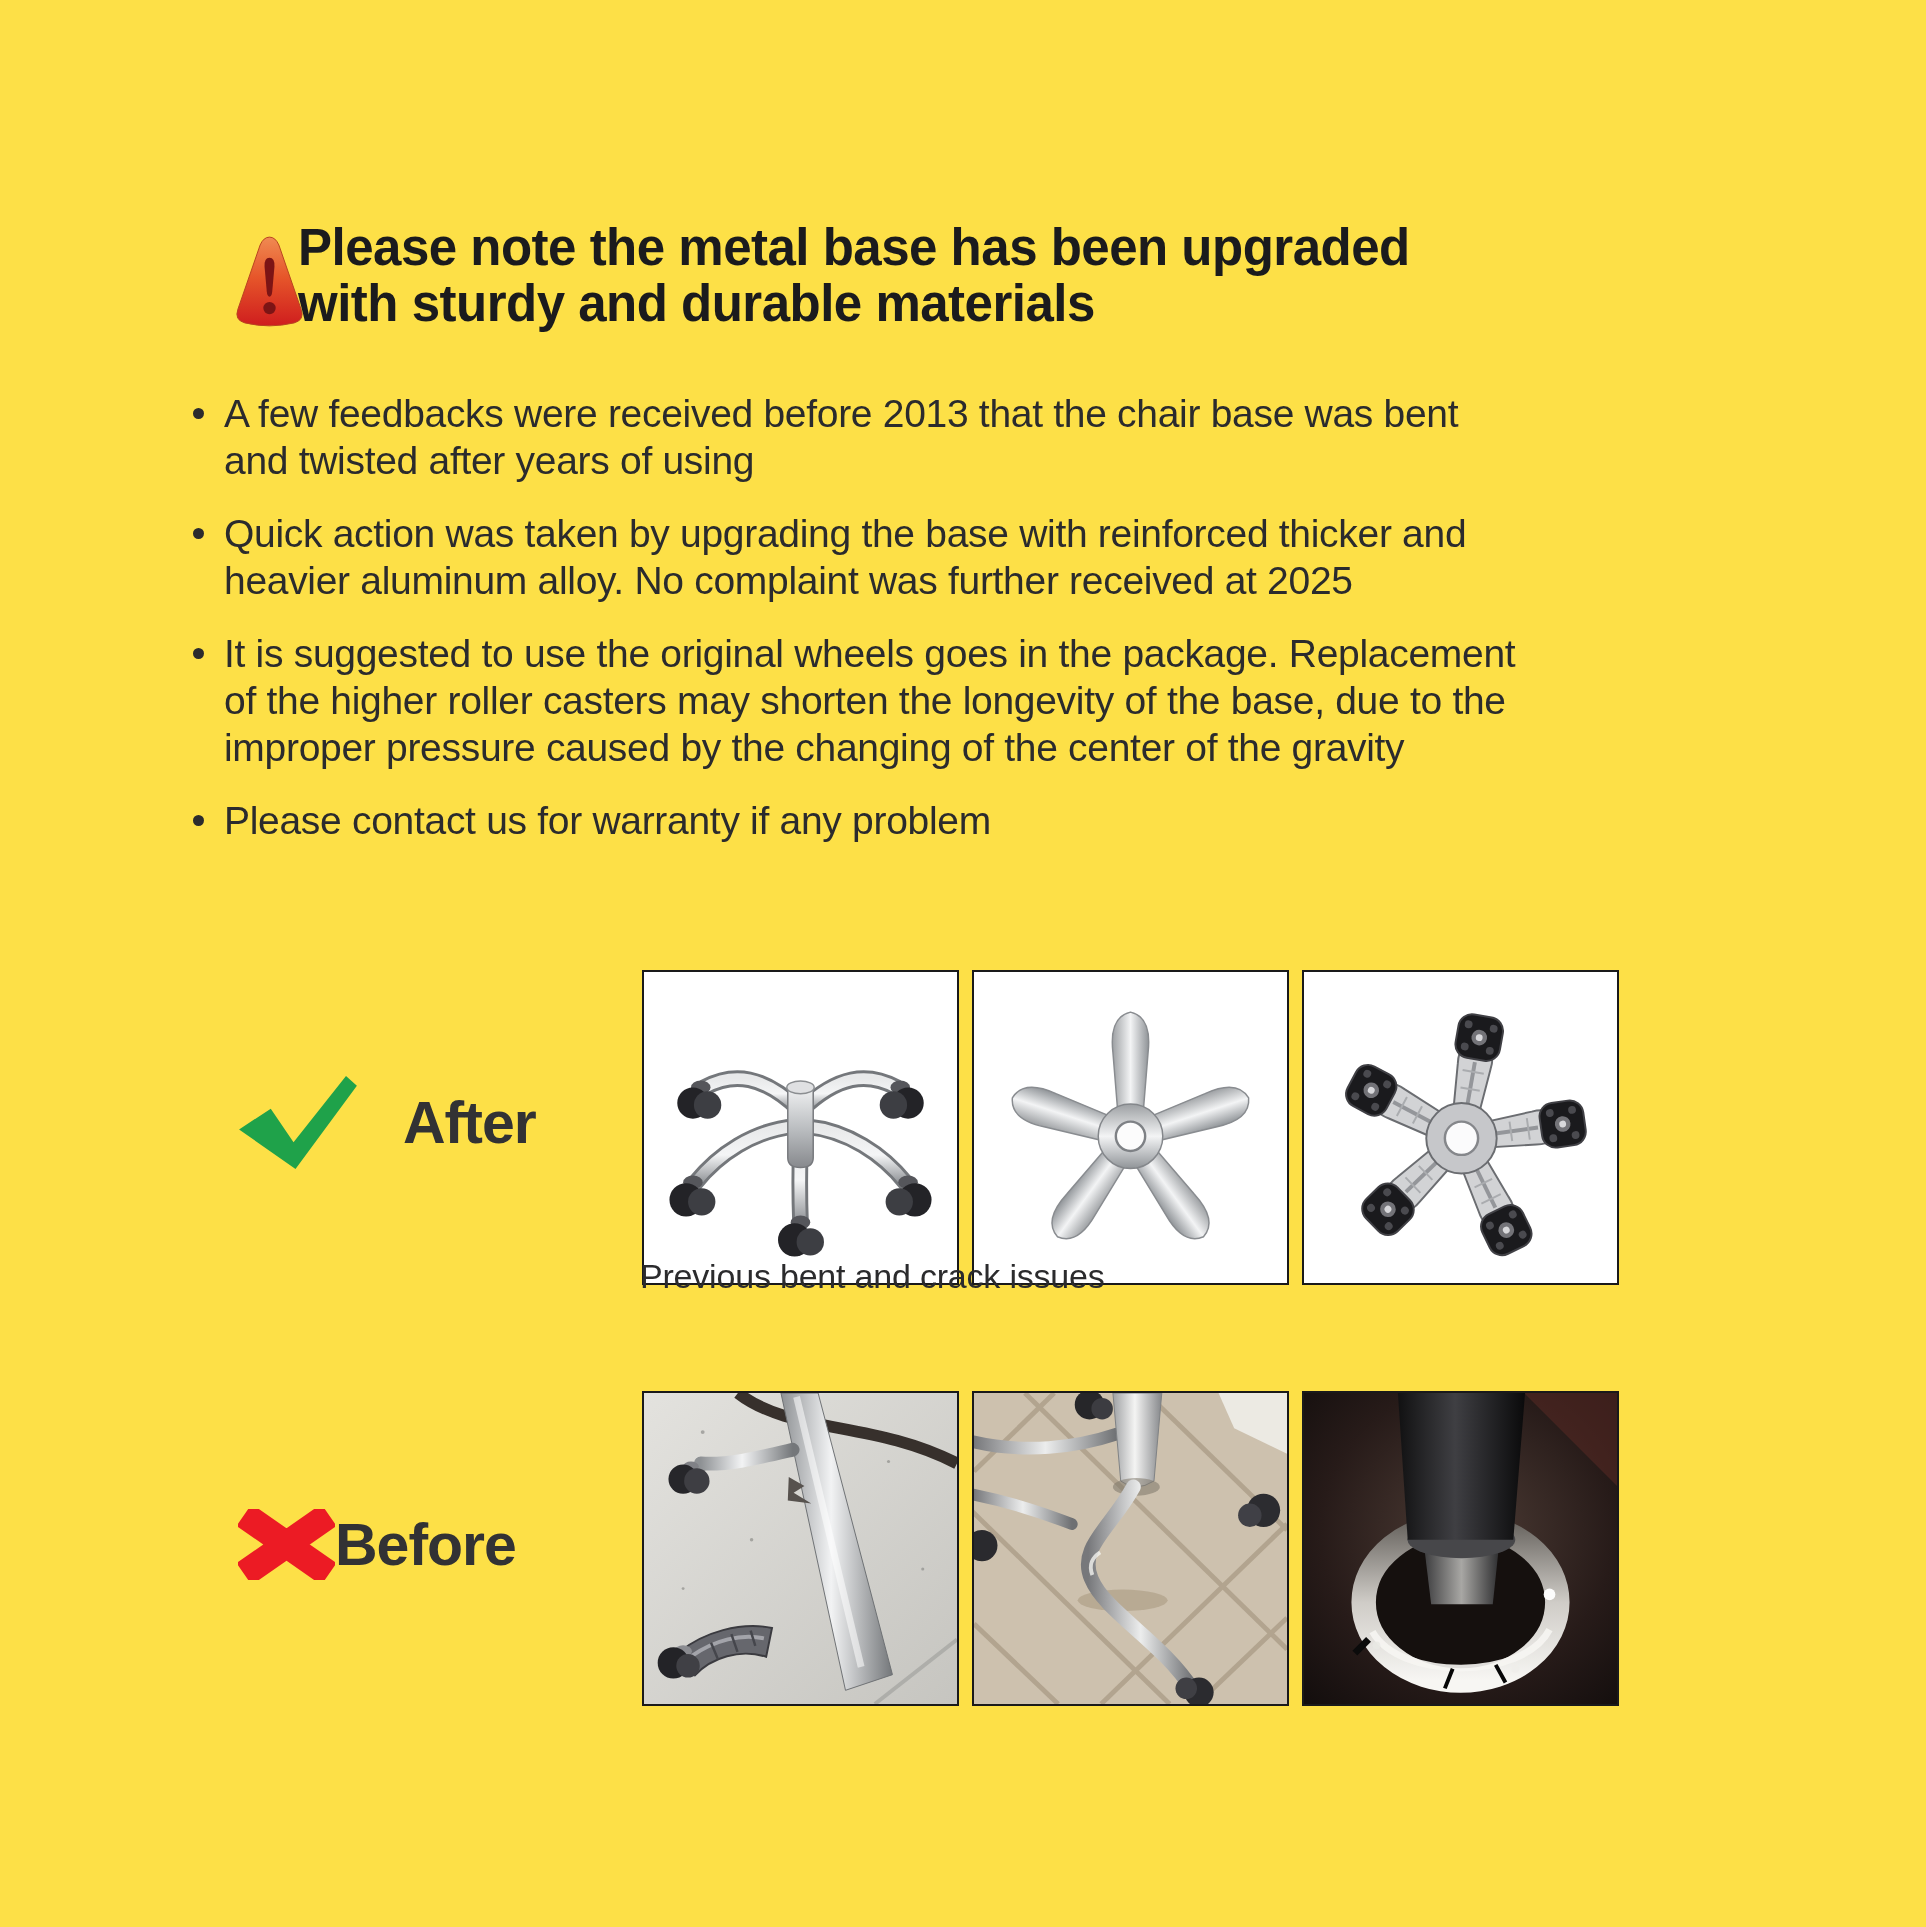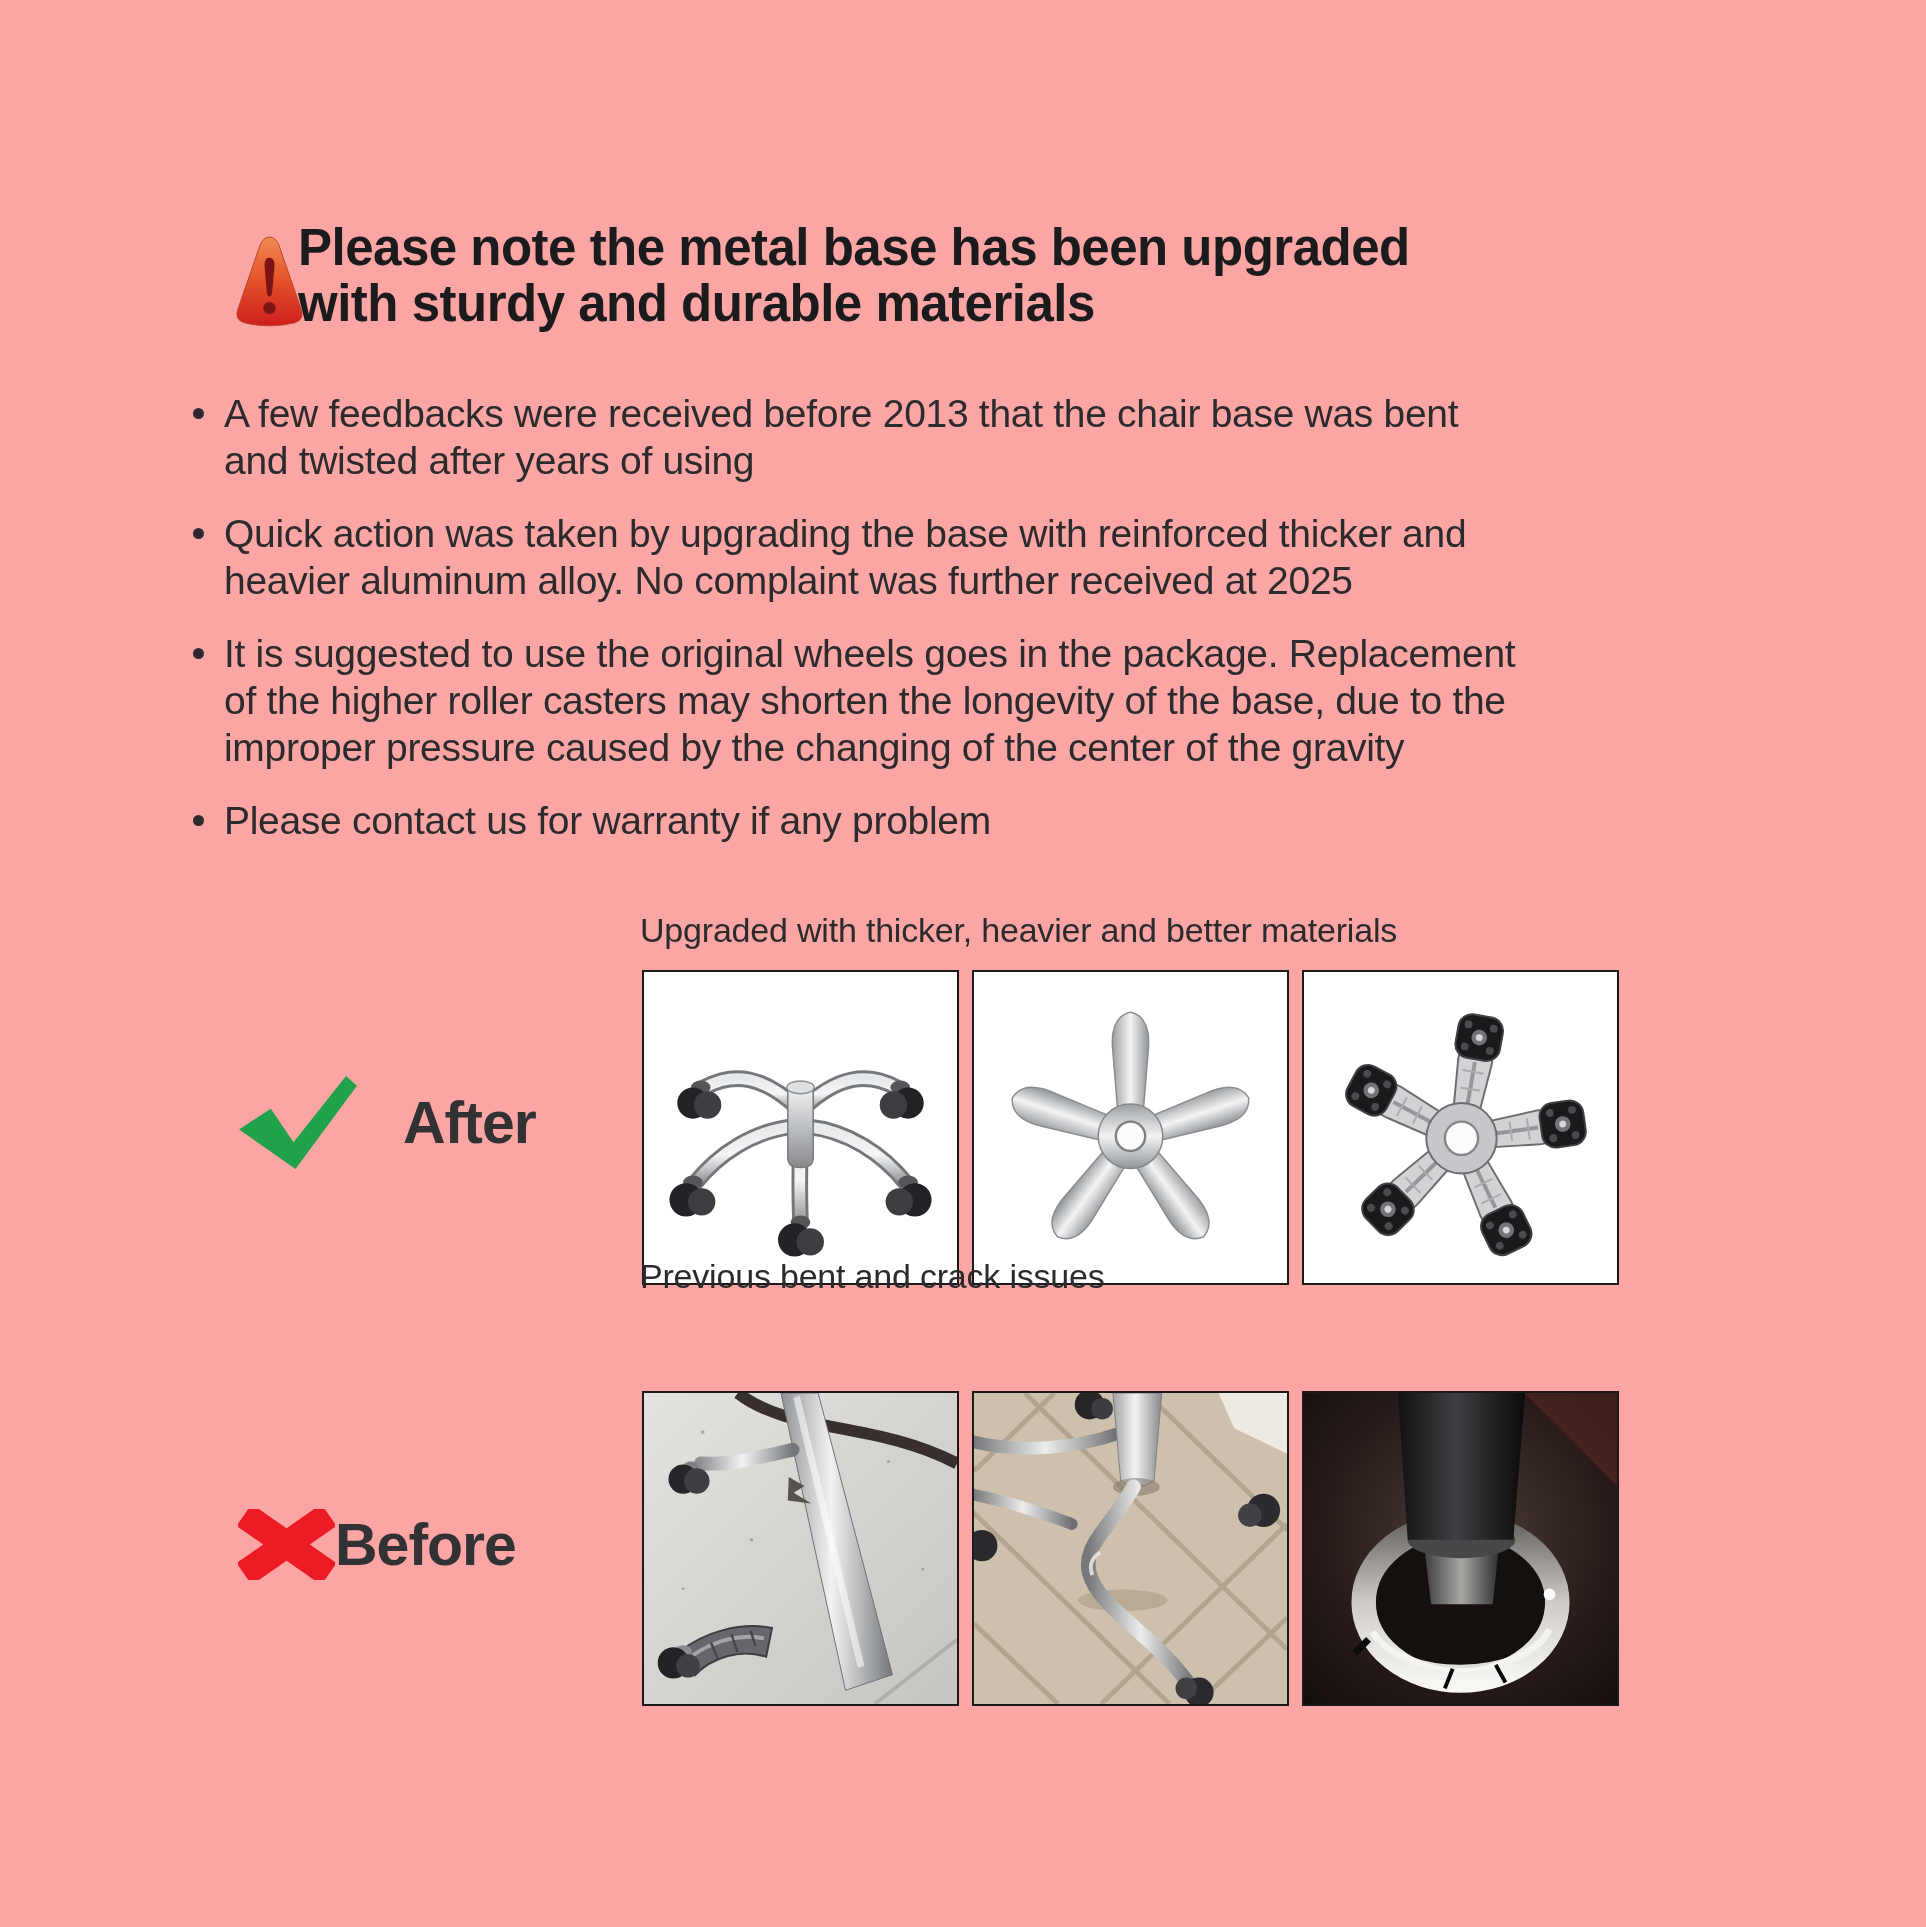--- a/index.html
+++ b/index.html
@@ -1,16 +1,16 @@
 <!DOCTYPE html>
 <html style="--check_green: #1fa24a; --cross_red: #ec1b24; --warning_top: #f08a52; --warning_mid: #e6562a; --warning_bottom: #cf1d1e; --warning_mark: #7c1415; --heading_text: #1b1b1d; --body_text: #2b2b2d; --box_border: #1a1a1a;"><head>
 <meta charset="utf-8">
 <style>
   html,body{margin:0;padding:0;background:#fff;}
-  .page{position:relative;width:1927px;height:1928px;background:#fca5a5;
+  .page{position:relative;width:1927px;height:1928px;background:#fde047;
         font-family:"Liberation Sans",sans-serif;overflow:hidden;color:#232325;}
 
   .warning-icon{position:absolute;left:234px;top:234px;width:71px;height:94px;}
   .warning-icon svg{width:100%;height:100%;display:block;}
 
   .heading{position:absolute;left:298px;top:220px;margin:0;
            font-size:51px;line-height:56px;font-weight:bold;letter-spacing:-0.5px;
            color:var(--heading_text,#1b1b1d);white-space:pre-line;}
 
   .bullets{position:absolute;left:190px;top:390px;margin:0;padding:0;list-style:none;width:1643px;}
@@ -66,21 +66,20 @@
     <li>A few feedbacks were received before 2013 that the chair base was bent
 and twisted after years of using</li>
     <li>Quick action was taken by upgrading the base with reinforced thicker and
 heavier aluminum alloy. No complaint was further received at 2025</li>
     <li>It is suggested to use the original wheels goes in the package. Replacement
 of the higher roller casters may shorten the longevity of the base, due to the
 improper pressure caused by the changing of the center of the gravity</li>
     <li>Please contact us for warranty if any problem</li>
   </ul>
 
-  <div class="caption caption-after">Upgraded with thicker, heavier and better materials</div>
 
   <div class="imgrow row-after">
 
     <figure class="imgbox">
       <svg viewBox="0 0 320 318" role="img" aria-label="chrome-base-with-casters">
         <defs>
           <linearGradient id="a1v" x1="0" y1="0" x2="0" y2="1">
             <stop offset="0" stop-color="#f0f1f2"></stop>
               <stop offset="0.55" stop-color="#b7babd"></stop>
               <stop offset="1" stop-color="#87898d"></stop>

